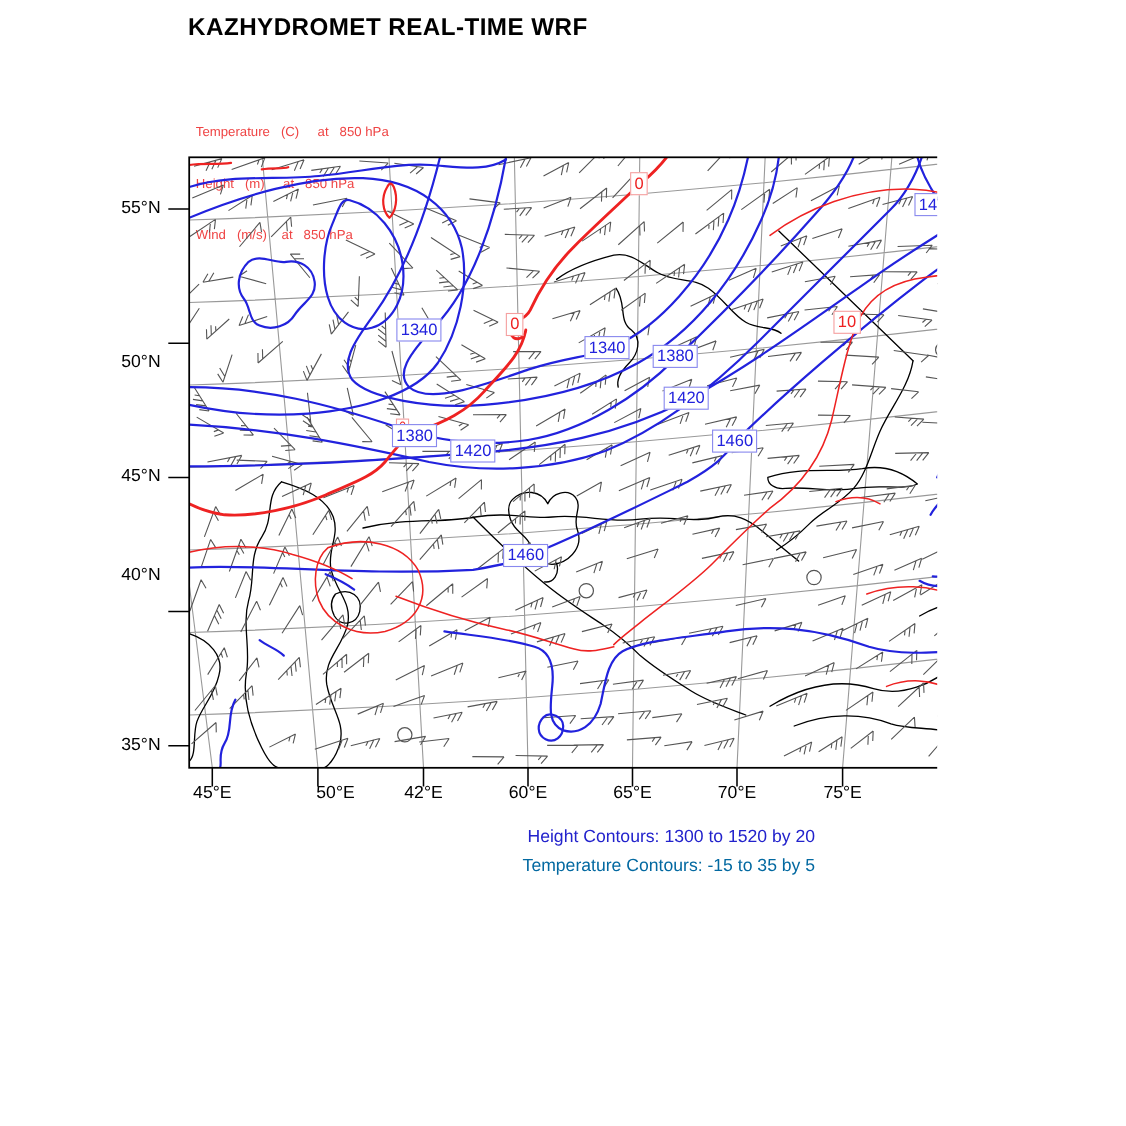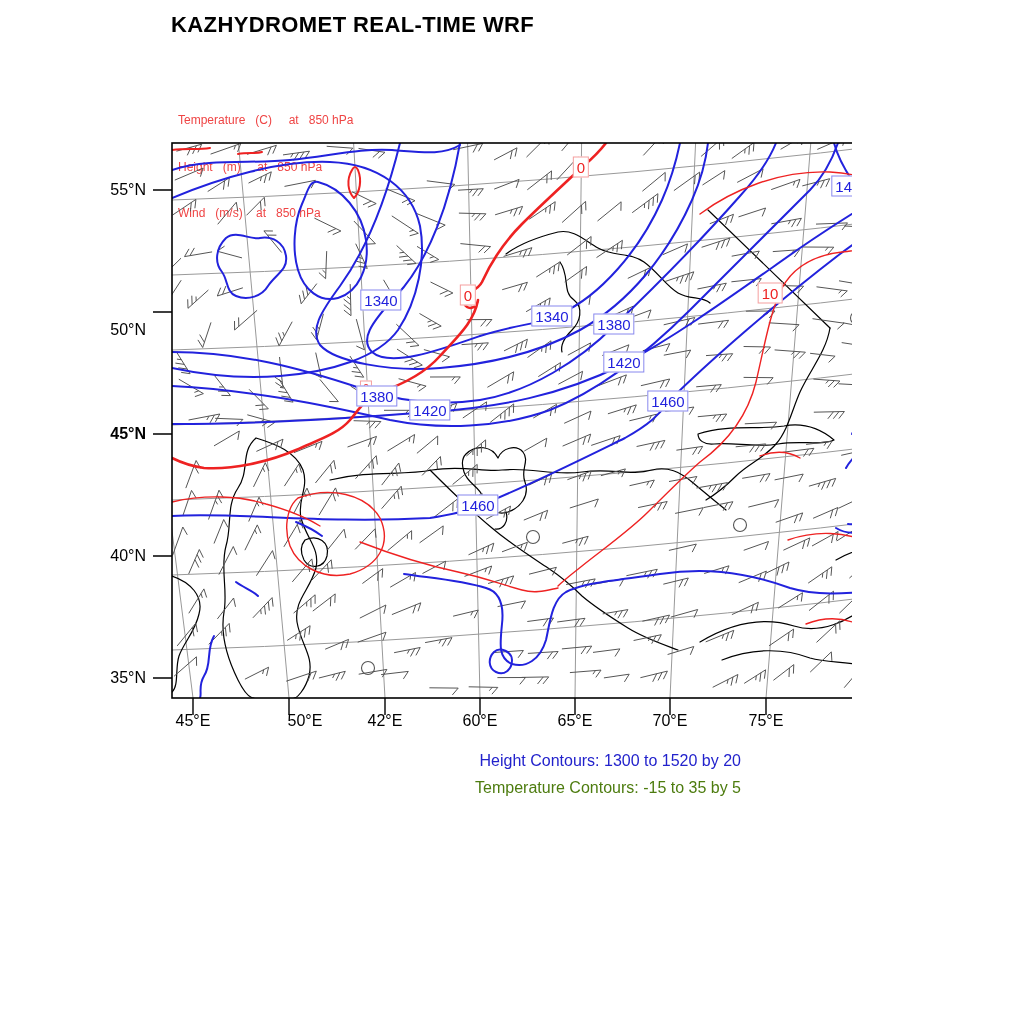--- a/index.html
+++ b/index.html
@@ -111,22 +111,22 @@
 
     <g>
       <rect x="172" y="143" width="741" height="555" fill="none" stroke="#000" stroke-width="1.6"></rect>
       <path id="tickpath" stroke="#000" stroke-width="1.4" fill="none" d="M193,698 L193,715 M289,698 L289,715 M385,698 L385,715 M480,698 L480,715 M575,698 L575,715 M670,698 L670,715 M766,698 L766,715 M862,698 L862,715 M153,190 L172,190 M153,312 L172,312 M153,434 L172,434 M153,556 L172,556 M153,678 L172,678 "></path>
     </g>
   </svg>
 
   <div class="overlay" id="axis-labels">
       <div class="latlabel" style="top: 190px;">55°N</div>
       <div class="latlabel" style="top: 330px;">50°N</div>
-      <div class="latlabel" style="top: 434px; font-weight: bold;">45°N</div>
-      <div class="latlabel" style="top: 556px;">40°N</div>
+      <div class="latlabel" style="top: 434px;">45°N</div>
+      <div class="latlabel" style="top: 524px;">40°N</div>
       <div class="latlabel" style="top: 678px;">35°N</div>
       <div class="lonlabel" style="left: 193px;">45°E</div>
       <div class="lonlabel" style="left: 289px; margin-left: 16px;">50°E</div>
       <div class="lonlabel" style="left: 385px;">42°E</div>
       <div class="lonlabel" style="left: 480px;">60°E</div>
       <div class="lonlabel" style="left: 575px;">65°E</div>
       <div class="lonlabel" style="left: 670px;">70°E</div>
       <div class="lonlabel" style="left: 766px;">75°E</div>
       <div class="lonlabel" style="left: 896px;">80°E</div>
     </div>
@@ -140,15 +140,15 @@
       <div class="clabel" style="left: 377px; top: 396px; color: rgb(34, 34, 221); border-color: rgb(136, 136, 238);">1380</div>
       <div class="clabel" style="left: 430px; top: 410px; color: rgb(34, 34, 221); border-color: rgb(136, 136, 238);">1420</div>
       <div class="clabel" style="left: 668px; top: 401px; color: rgb(34, 34, 221); border-color: rgb(136, 136, 238);">1460</div>
       <div class="clabel" style="left: 478px; top: 505px; color: rgb(34, 34, 221); border-color: rgb(136, 136, 238);">1460</div>
       <div class="clabel" style="left: 581px; top: 167px; color: rgb(238, 34, 34); border-color: rgb(245, 159, 159);">0</div>
       <div class="clabel" style="left: 468px; top: 295px; color: rgb(238, 34, 34); border-color: rgb(245, 159, 159);">0</div>
       <div class="clabel" style="left: 770px; top: 293px; color: rgb(238, 34, 34); border-color: rgb(245, 159, 159);">10</div>
     </div>
 
   <div class="caption caption-h" style="color: rgb(34, 34, 204);">Height Contours: 1300 to 1520 by 20</div>
-  <div class="caption caption-t" style="color: #4d7c0f;">Temperature Contours: -15 to 35 by 5</div>
+  <div class="caption caption-t" style="color: #0369a1;">Temperature Contours: -15 to 35 by 5</div>
 
 </div>
 
 </body></html>

